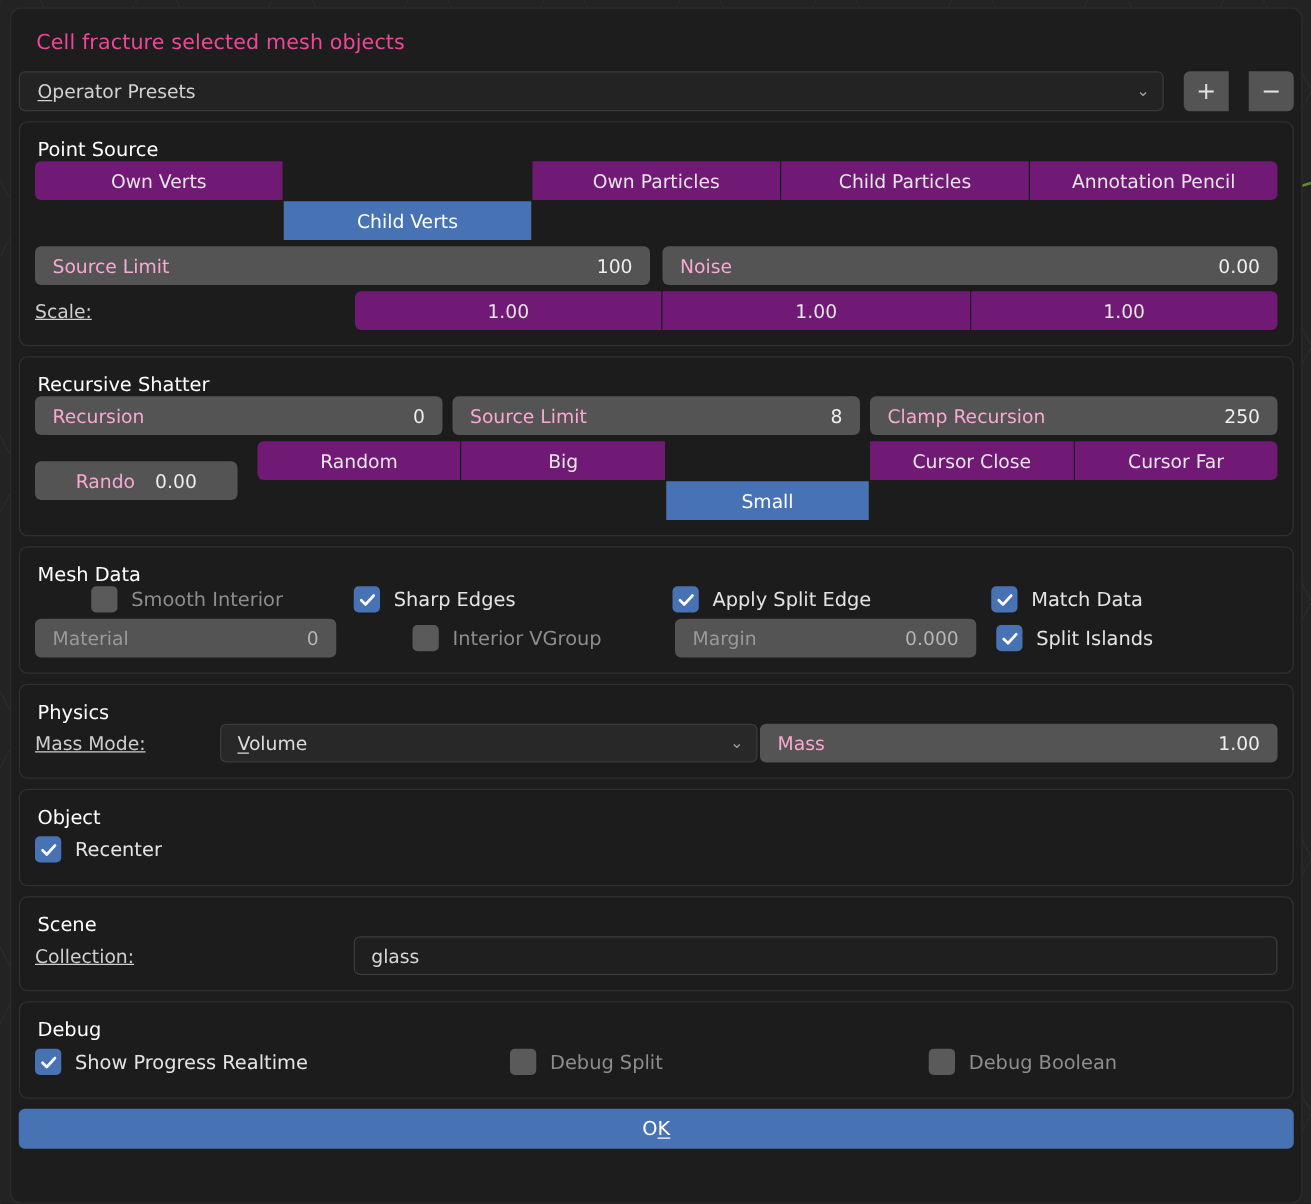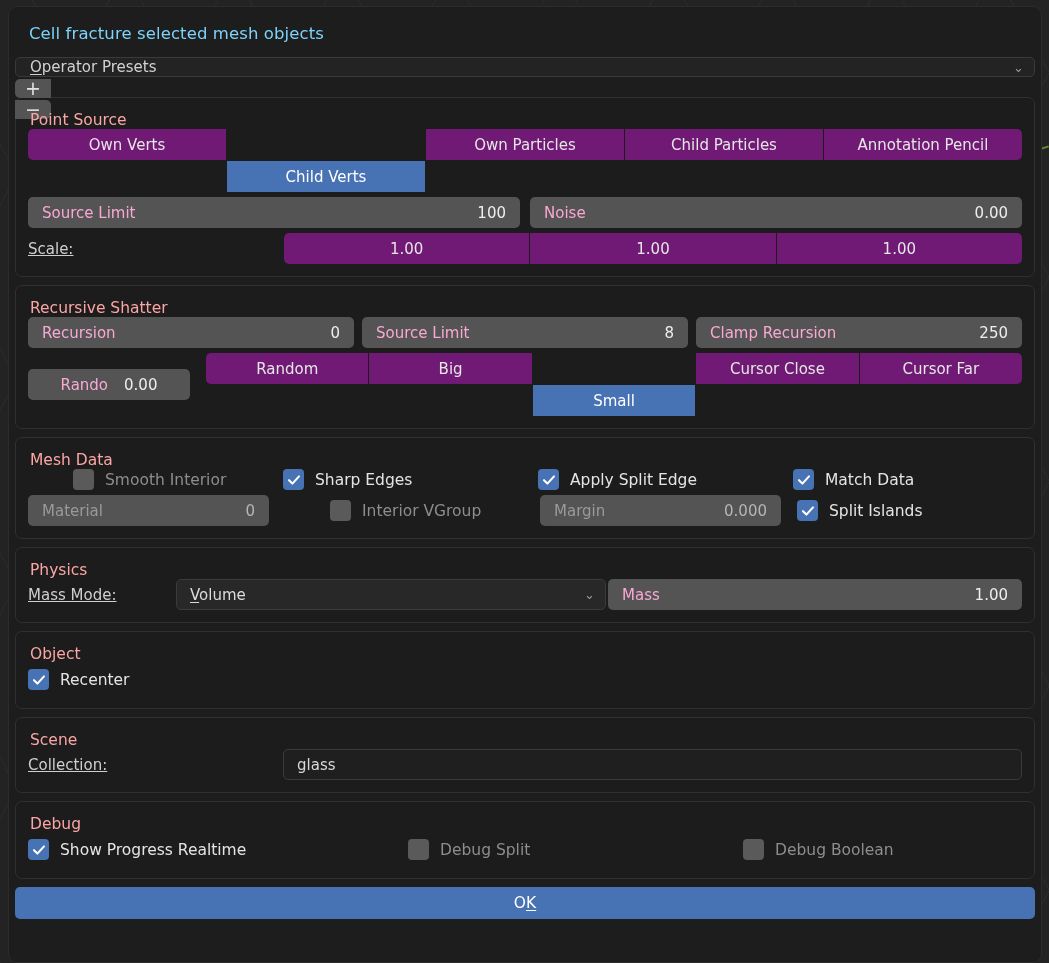--- a/index.html
+++ b/index.html
@@ -39,33 +39,32 @@
     position: absolute;
     left: 8px; top: 6px;
     width: 1034px; height: 957px;
     background: #1d1d1d;
     border-radius: 9px;
     border: 1px solid #2c2c2c;
     padding: 0 6px;
   }
 
   .dlg-title {
-    color: #7dd3fc;
+    color: #ec4899;
     font-size: 16.5px;
     padding: 17px 0 0 14px;
     letter-spacing: .1px;
   }
 
   
   .preset-row {
     display: flex;
     margin: 14px 0 0 0;
     height: 32px;
-    gap: 2px;
-    flex-direction: column;
+    gap: 16px;
   }
   .preset-menu {
     flex: 1;
     background: #232323;
     border: 1px solid #3a3a3a;
     border-radius: 5px;
     display: flex;
     align-items: center;
     padding: 0 10px 0 14px;
     color: #d2d2d2;
@@ -86,21 +85,21 @@
 
   
   .panel {
     background: #1c1c1c;
     border: 1px solid #303030;
     border-radius: 7px;
     margin-top: 8px;
     padding: 10px 12px 12px 12px;
   }
   .panel-title {
-    color: #fca5a5;
+    color: #ffffff;
     font-size: 15.5px;
     padding: 3px 2px 0 2px;
   }
 
   .row { display: flex; gap: 2px; align-items: center; }
   .row + .row { margin-top: 5px; }
 
   
   .widget {
     height: 31px;

